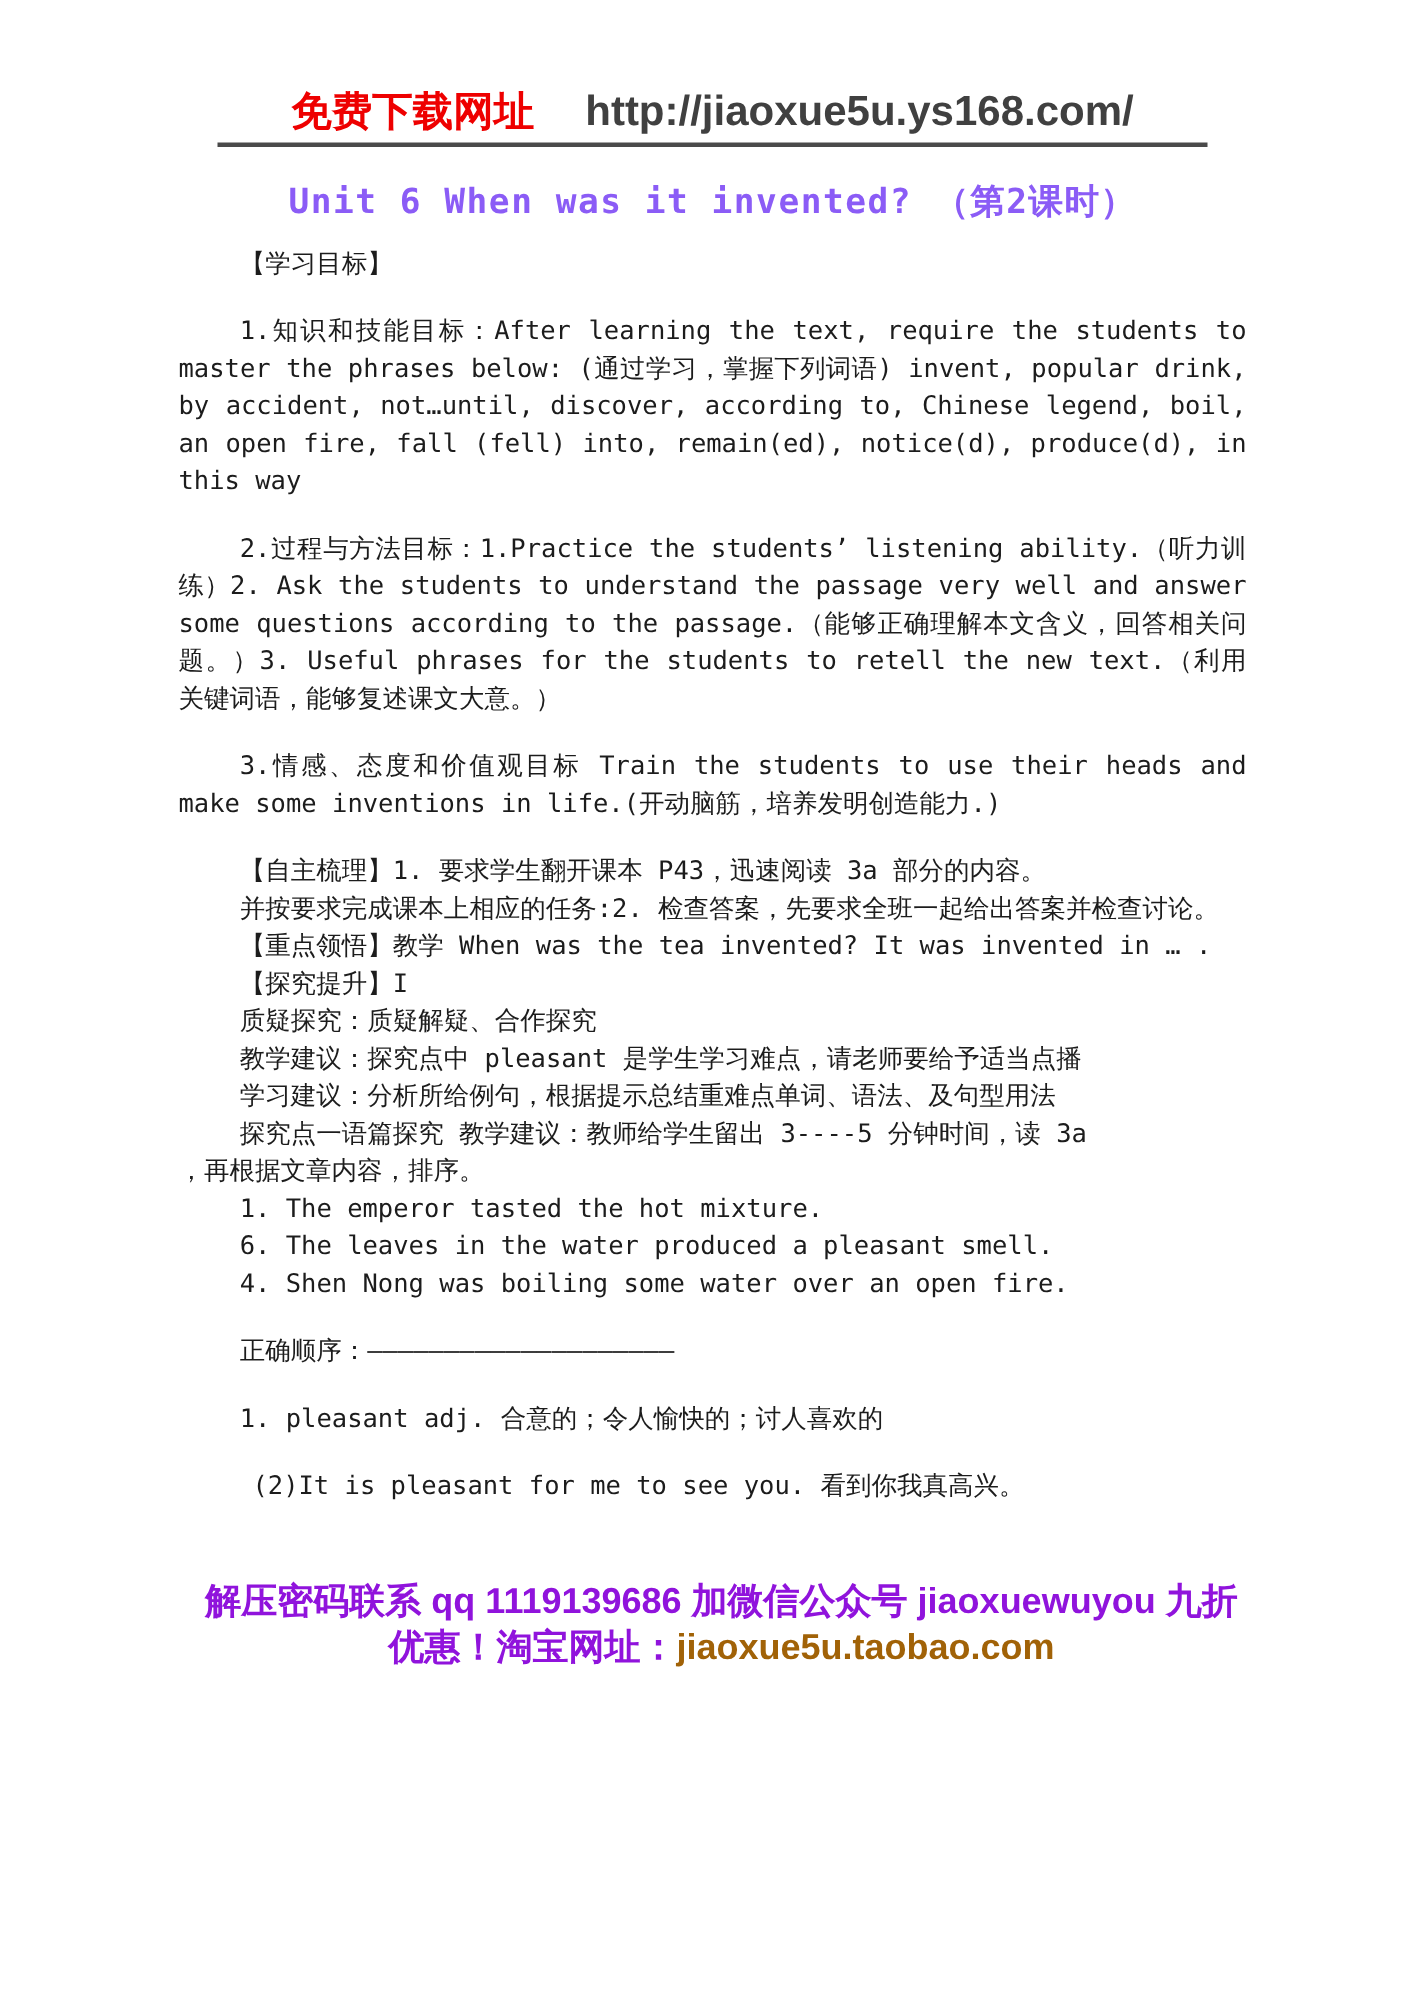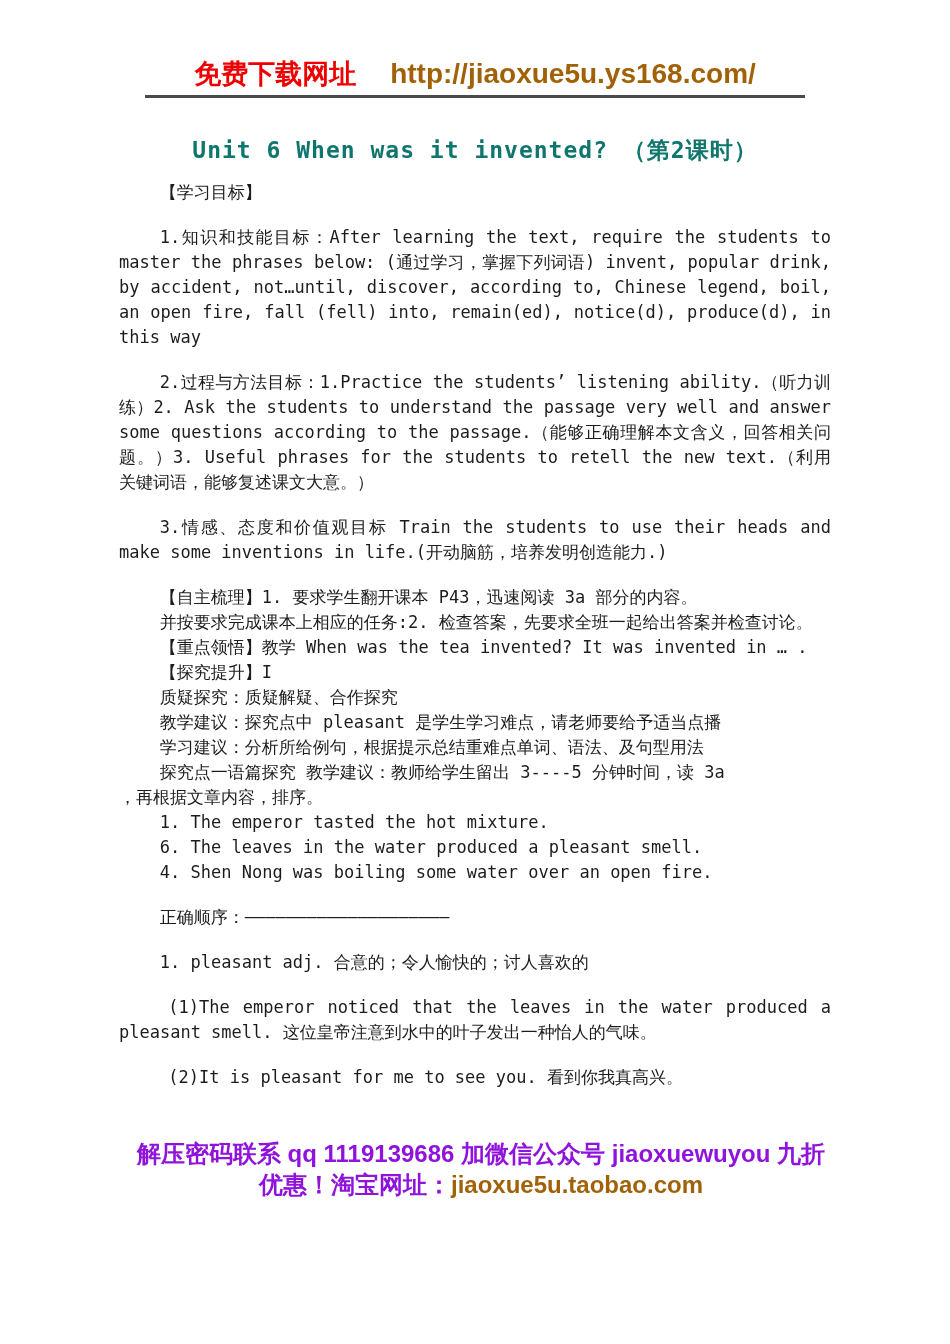--- a/index.html
+++ b/index.html
@@ -20,37 +20,37 @@
   .banner .cn-label {
     font-size: 27px;
     font-weight: bold;
     color: #ee0000;
     margin-right: 34px;
     font-family: Liberation Serif, serif;
   }
   .banner .url {
     font-size: 28px;
     font-weight: bold;
-    color: #a16207;
+    color: #404040;
     font-family: "Liberation Sans", sans-serif;
     text-decoration: none;
   }
   .rule {
     width: 660px;
     height: 3px;
     background: #4a4a4a;
     margin: 3px auto 0 auto;
   }
   
   .doc-title {
-    margin-top: 37px;
+    margin-top: 21px;
     text-align: center;
     font-size: 23px;
     font-weight: bold;
-    color: #0f766e;
+    color: #8b5cf6;
     letter-spacing: 1px;
   }
   
   .content {
     width: 712px;
     margin: 14px auto 0 auto;
     font-size: 17px;
     line-height: 25px;
     text-align: justify;
   }
@@ -93,20 +93,19 @@
   <div class="p ind2">质疑探究：质疑解疑、合作探究</div>
   <div class="p ind2">教学建议：探究点中 pleasant 是学生学习难点，请老师要给予适当点播</div>
   <div class="p ind2">学习建议：分析所给例句，根据提示总结重难点单词、语法、及句型用法</div>
   <div class="p ind2">探究点一语篇探究 教学建议：教师给学生留出 3----5 分钟时间，读 3a</div>
   <div class="p">，再根据文章内容，排序。</div>
   <div class="p ind2">1. The emperor tasted the hot mixture.</div>
   <div class="p ind2">6. The leaves in the water produced a pleasant smell.</div>
   <div class="p ind2">4. Shen Nong was boiling some water over an open fire.</div>
   <div class="p ind2 gap">正确顺序：————————————————————</div>
   <div class="p ind2 gap">1. pleasant adj. 合意的；令人愉快的；讨人喜欢的</div>
-  <div class="p ind25 gap">(1)The emperor noticed that the leaves in the water produced a pleasant smell. 这位皇帝注意到水中的叶子发出一种怡人的气味。</div>
   <div class="p ind25 gap">(2)It is pleasant for me to see you. 看到你我真高兴。</div>
 </div>
 
 <div class="footer">
   <div>解压密码联系 qq 1119139686  加微信公众号 jiaoxuewuyou  九折</div>
   <div><span>优惠！淘宝网址：</span><span class="furl">jiaoxue5u.taobao.com</span></div>
 </div>
 
 </body></html>

